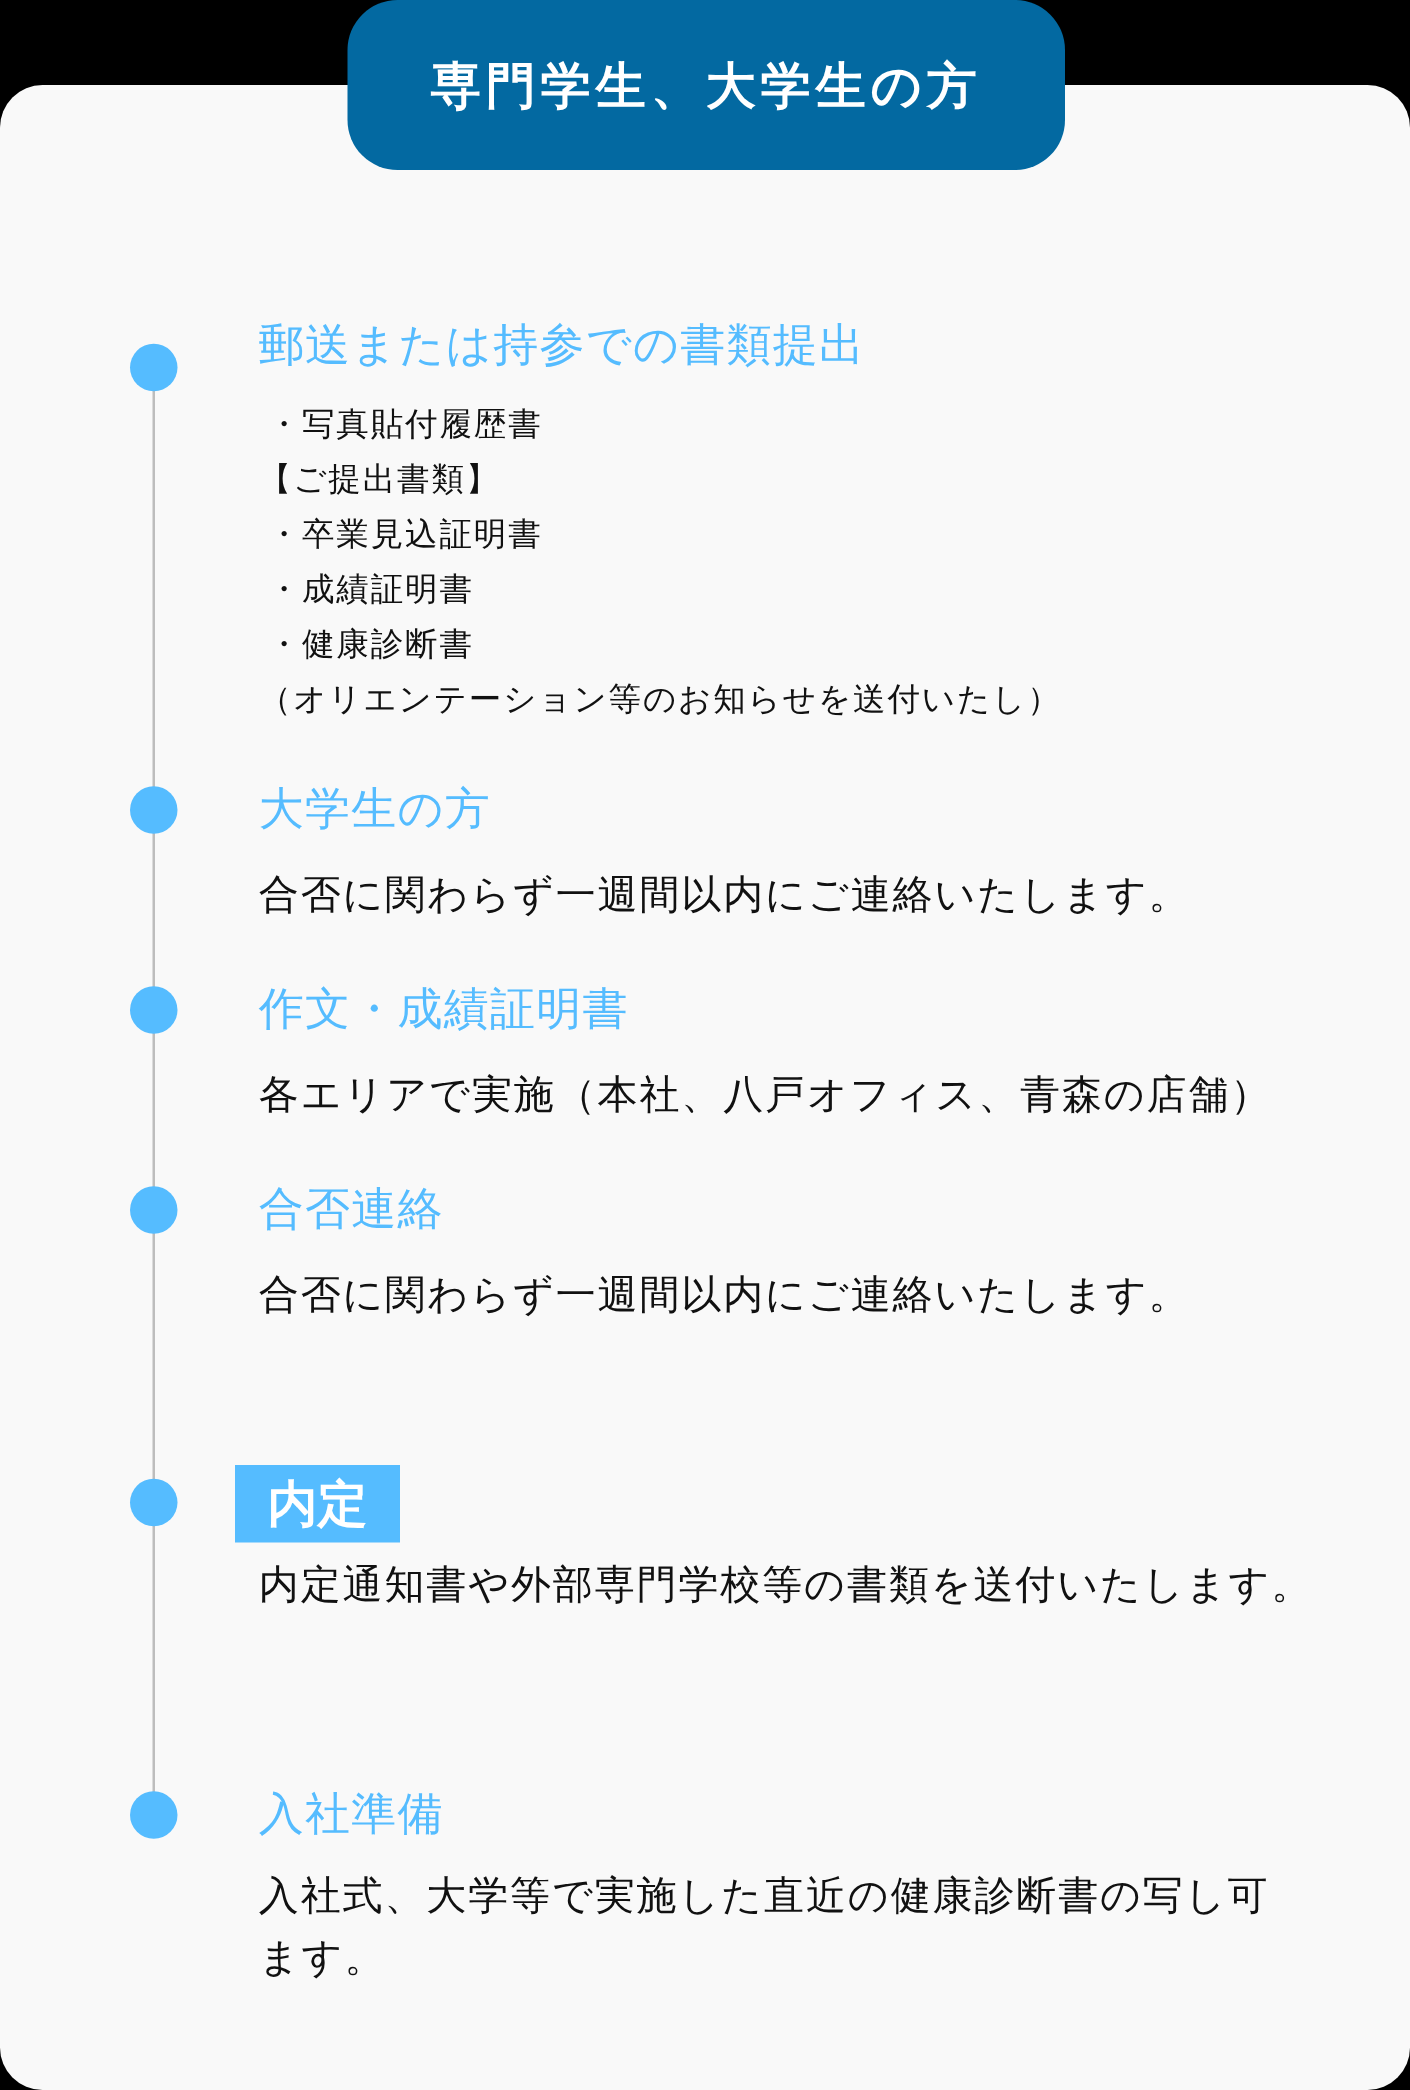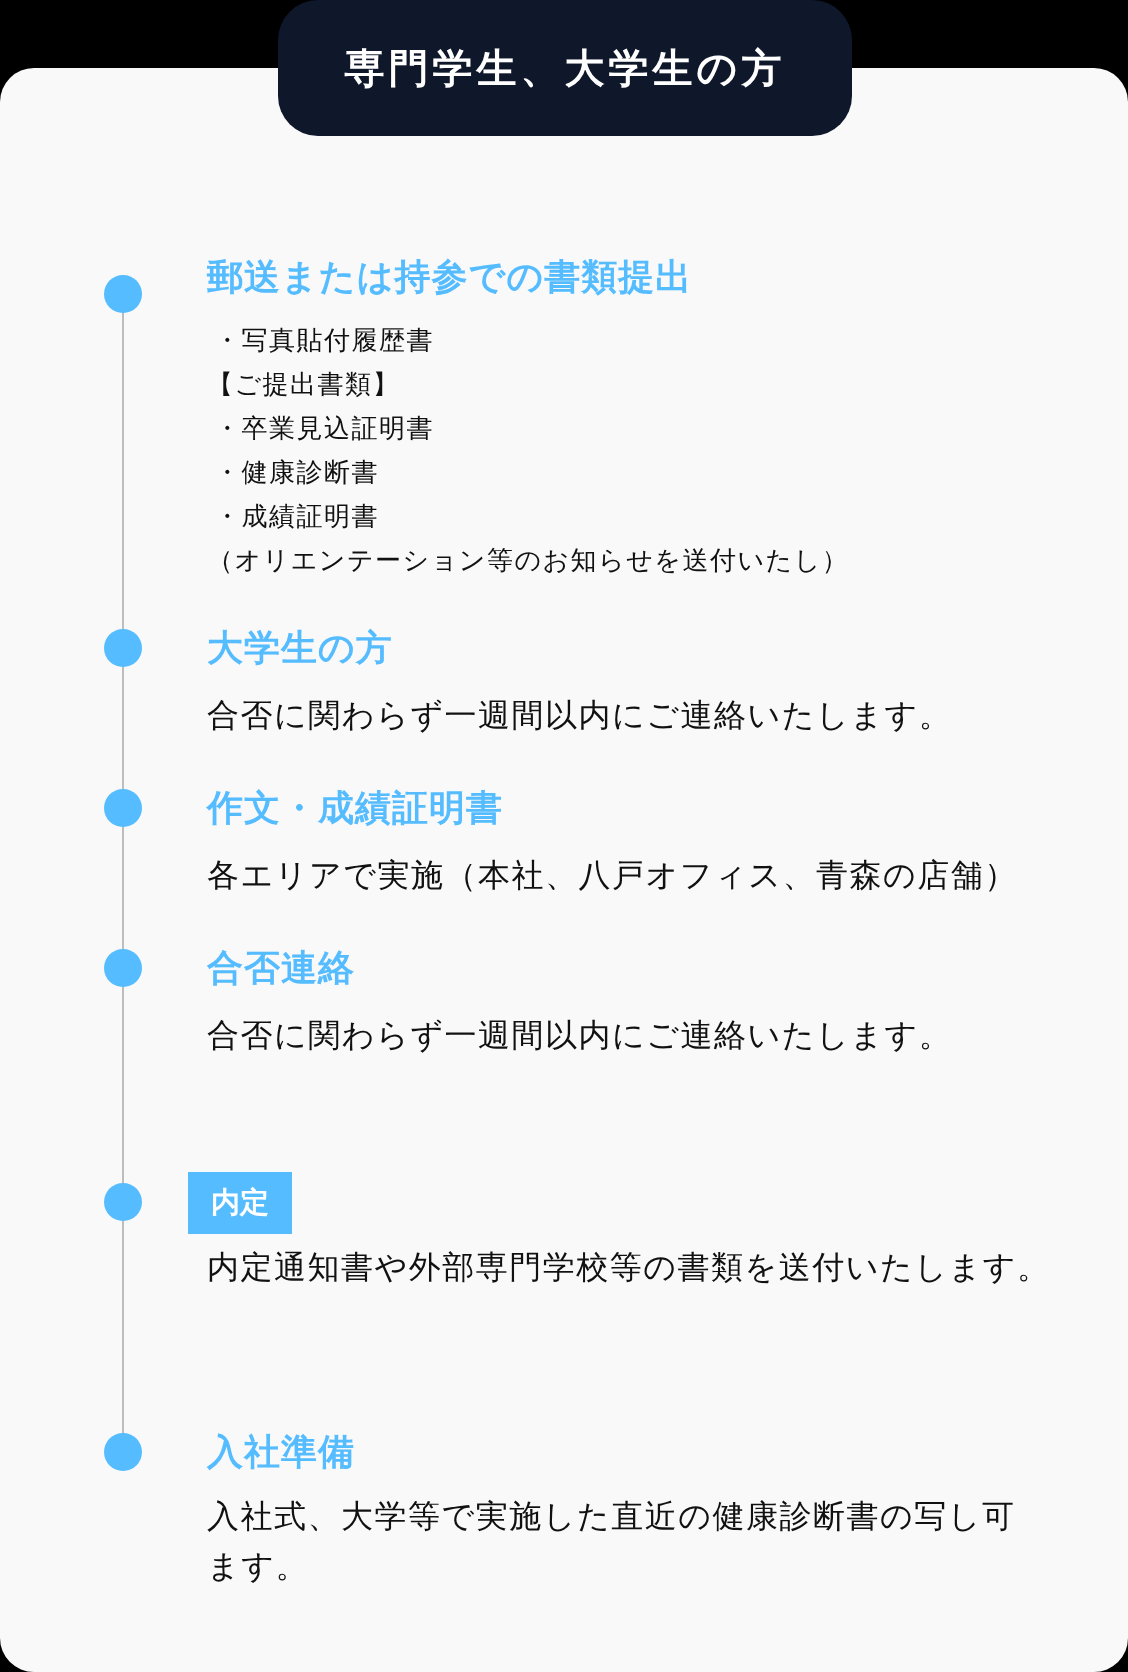--- a/index.html
+++ b/index.html
@@ -1,51 +1,51 @@
 <!DOCTYPE html>
 <html><head>
 <meta charset="utf-8">
 <style>
   html, body { margin:0; padding:0; }
   body { width:1128px; height:1672px; background:#000; position:relative; overflow:hidden;
          font-family:"DejaVu Sans","Liberation Sans",sans-serif; }
   .card { position:absolute; left:0; top:68px; width:1128px; height:1604px; background:#f9f9f9;
           border-radius:34px 34px 34px 34px; }
-  .pill { position:absolute; left:278px; top:0; width:574px; height:136px; background:#0f172a;
+  .pill { position:absolute; left:278px; top:0; width:574px; height:136px; background:#0369a1;
           border-radius:0 0 40px 40px; border-top-left-radius:40px; border-top-right-radius:40px;
           display:flex; align-items:center; justify-content:center; }
   .pill span { color:#fff; font-weight:bold; font-size:40px; letter-spacing:4px; }
   .line { position:absolute; left:122px; top:278px; width:2px; height:1174px; background:#bdbdbd; }
   .dot { position:absolute; left:104px; width:38px; height:38px; border-radius:50%; background:#55bcff; }
-  .title { position:absolute; left:207px; color:#55bcff; font-weight:bold; font-size:36px; line-height:44px; letter-spacing:1px; white-space:nowrap; }
+  .title { position:absolute; left:207px; color:#55bcff; font-weight:normal; font-size:36px; line-height:44px; letter-spacing:1px; white-space:nowrap; }
   .body { position:absolute; left:207px; color:#111; font-size:32px; line-height:44px; letter-spacing:1.5px; white-space:nowrap; }
-  .badge { position:absolute; left:188px; top:1172px; width:104px; height:62px; background:#55bcff;
-           color:#fff; font-weight:bold; font-size:29px; display:flex; align-items:center; justify-content:center; }
+  .badge { position:absolute; left:188px; top:1172px; width:132px; height:62px; background:#55bcff;
+           color:#fff; font-weight:bold; font-size:40px; display:flex; align-items:center; justify-content:center; }
   .docs { position:absolute; left:214px; top:318px; color:#111; font-size:26px; line-height:44px; letter-spacing:1.5px; }
   .docs div { white-space:nowrap; }
 </style>
 </head>
 <body>
 
 <div class="card"></div>
 
 <div class="pill">
   <span>専門学生、大学生の方</span>
 </div>
 
 <div class="line"></div>
 
 <div class="dot" style="top:275px"></div>
 <div class="title" style="top:255px">郵送または持参での書類提出</div>
 <div class="docs">
   <div>・写真貼付履歴書</div>
   <div style="margin-left:-7px">【ご提出書類】</div>
   <div>・卒業見込証明書</div>
+  <div>・成績証明書</div>
   <div>・健康診断書</div>
-  <div>・成績証明書</div>
   <div style="margin-left:-7px">（オリエンテーション等のお知らせを送付いたし）</div>
 </div>
 
 <div class="dot" style="top:629px"></div>
 <div class="title" style="top:626px">大学生の方</div>
 <div class="body" style="top:693px">合否に関わらず一週間以内にご連絡いたします。</div>
 
 <div class="dot" style="top:789px"></div>
 <div class="title" style="top:786px">作文・成績証明書</div>
 <div class="body" style="top:853px">各エリアで実施（本社、八戸オフィス、青森の店舗）</div>

